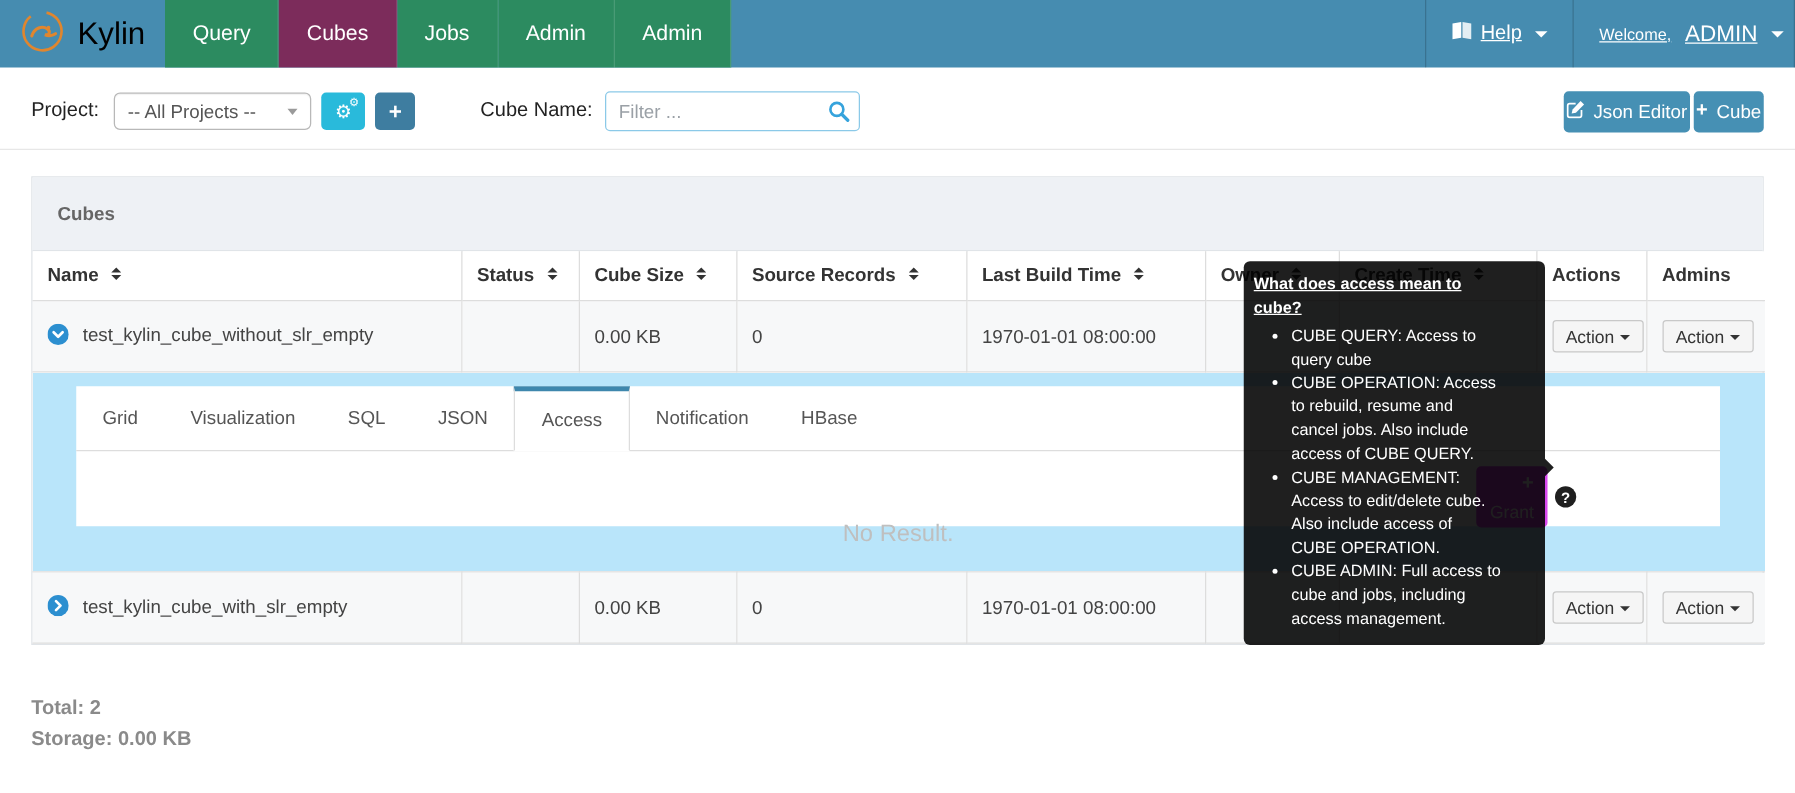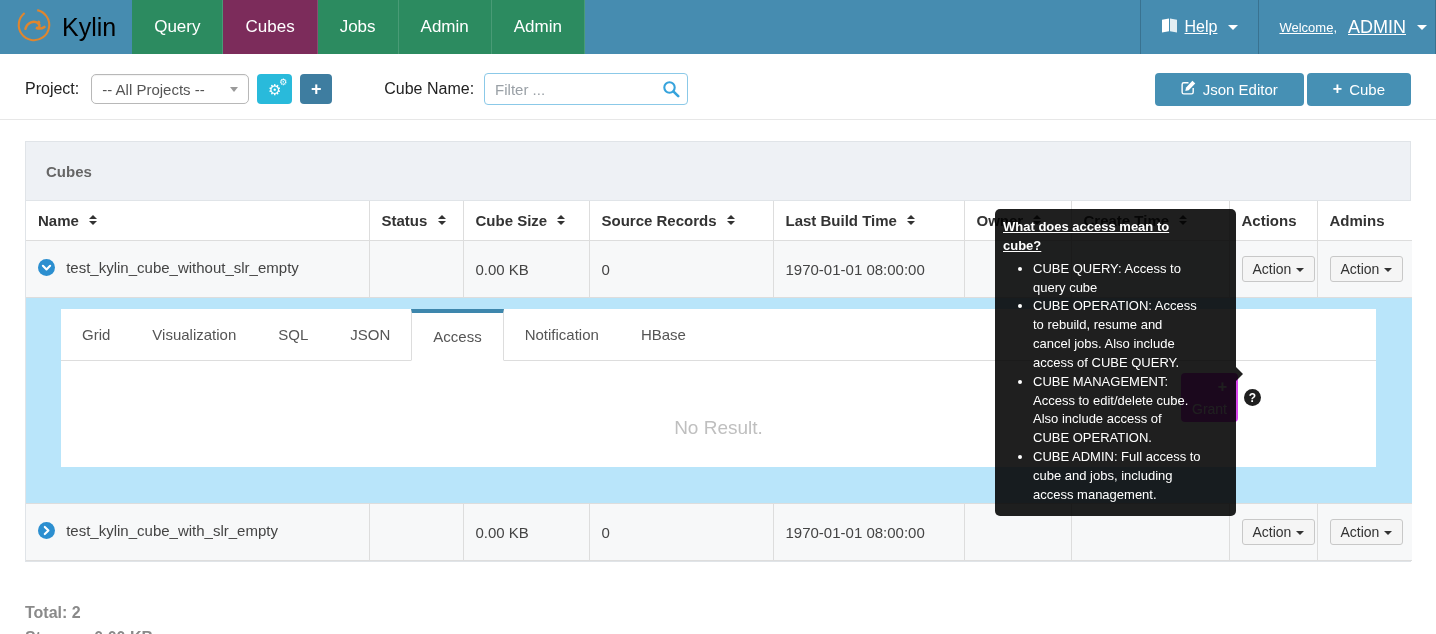--- a/index.html
+++ b/index.html
@@ -40,21 +40,21 @@
   .btn-add-project { width: 32px; background: #3E7DA0; font-size: 18px; font-weight: bold; }
   .cube-name-label { margin-left: 52px; }
   .filter-wrap { position: relative; margin-left: 10px; }
   .filter-input { width: 204px; height: 32px; border: 1px solid #8BC9E8; border-radius: 4px;
     padding: 0 32px 0 10px; font-size: 15px; color: #3b82f6; outline: none;
     font-family: "Liberation Sans", sans-serif; }
   .filter-input::placeholder { color: #9aa0a6; }
   .search-icon { position: absolute; right: 8px; top: 7px; }
   .toolbar-right { margin-left: auto; display: flex; gap: 3px; }
   .btn-blue { background: #4690B4; color: #fff; border: none; border-radius: 4px;
-    padding: 0 26px; height: 33px; font-size: 15px; display: flex; align-items: center; gap: 7px;
+    padding: 0 2px; height: 33px; font-size: 15px; display: flex; align-items: center; gap: 7px;
     cursor: pointer; font-family: "Liberation Sans", sans-serif; }
   .plus-glyph { font-weight: bold; font-size: 16px; }
 
   .rule { border: none; border-top: 1px solid #E7E7E7; margin-top: 14px; }
 
   
   .panel { margin: 21px 25px 0; border: 1px solid #E0E4E8; }
   .panel-heading { background: #EEF1F5; padding: 21px 20px 20px; font-size: 15px; font-weight: bold;
     color: #666; border-bottom: 1px solid #E0E4E8; }
   table.cubes { width: 100%; border-collapse: collapse; table-layout: fixed; font-size: 15px; }
@@ -74,21 +74,21 @@
   .chev { vertical-align: -3px; margin-right: 7px; }
   .btn-action { background: #F5F5F5; border: 1px solid #C8C8C8; border-radius: 3px;
     padding: 4px 10px; font-size: 14px; color: #333; cursor: pointer;
     font-family: "Liberation Sans", sans-serif; }
   .caret-d { width: 0; height: 0; border-left: 4px solid transparent; border-right: 4px solid transparent;
     border-top: 4px solid #333; display: inline-block; margin-left: 5px; vertical-align: 2px; }
 
   
   .detail-cell { padding: 0 !important; background: #B9E5FA; border-bottom: 1px solid #ddd; }
   .detail-blue { padding: 11px 36px 36px 35px; }
-  .detail-panel { background: #fff; height: 158px; }
+  .detail-panel { background: #fff; height: 112px; }
   .tabs { display: flex; align-items: stretch; height: 52px; border-bottom: 1px solid #ddd; }
   .tab { display: flex; align-items: center; padding: 0 21px; font-size: 15px; color: #555;
     cursor: pointer; }
   .tab.active { margin-bottom: -1px; background: #fff; border: 1px solid #ddd;
     border-top: 4px solid #3E87AD; border-bottom: 1px solid #fff; }
   .tab-content { position: relative; height: 93px; }
   .no-result { text-align: center; padding-top: 56px; font-size: 19px; color: #BFBFBF; }
   .grant-group { position: absolute; top: 12px; left: 1120px; display: flex; align-items: center;
     gap: 6px; }
   .btn-grant { background: #d946ef; color: #fff; border: none; border-radius: 4px;

